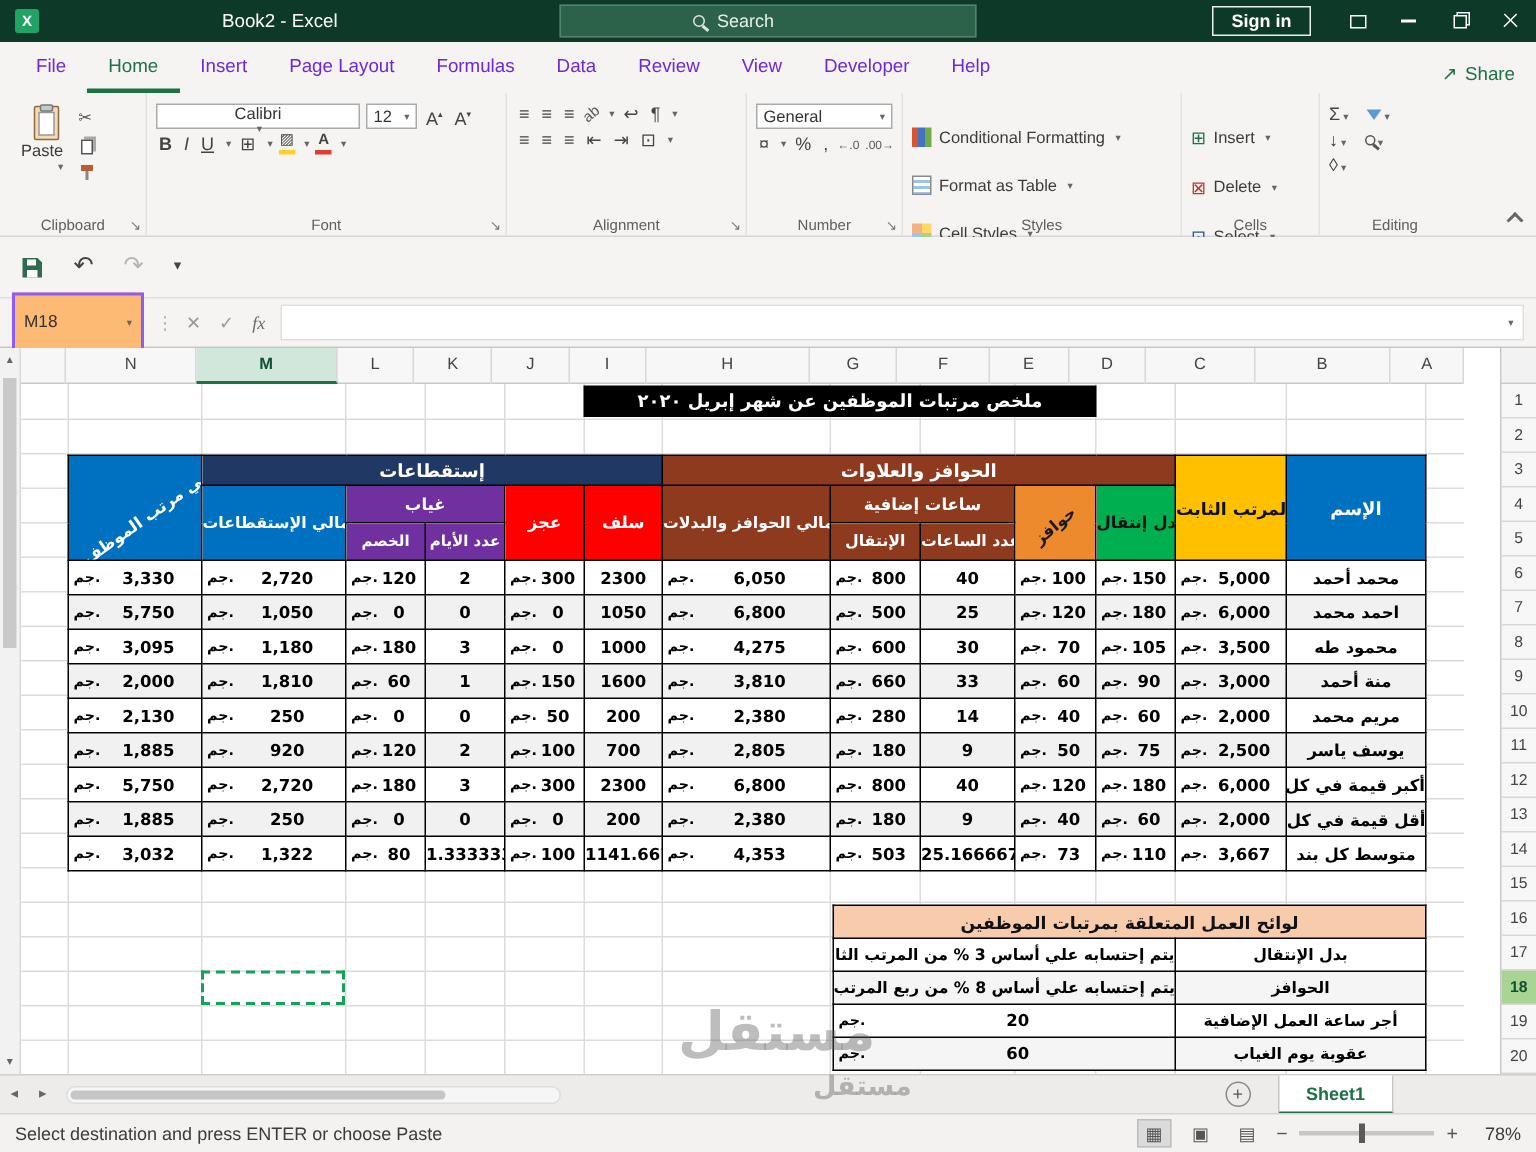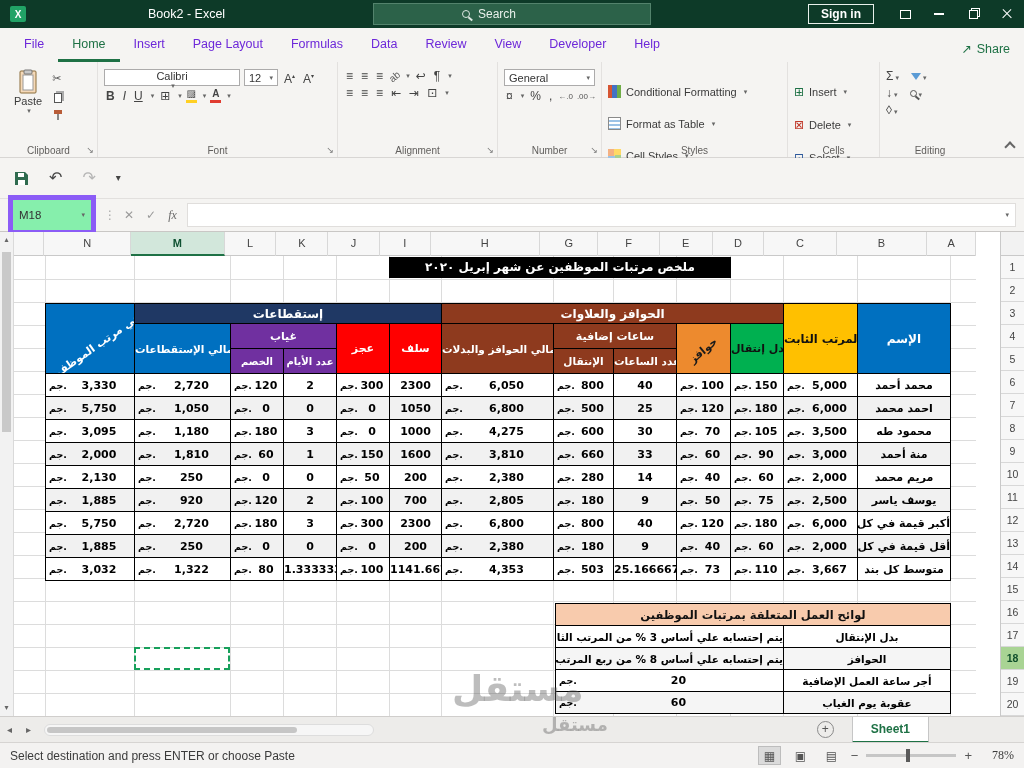--- a/index.html
+++ b/index.html
@@ -41,21 +41,21 @@
   .combo { border:1px solid #ACABAB; background:#fff; font-size:11px; height:17px; padding:0 4px; display:flex; align-items:center; justify-content:space-between; color:#333; }
   .w-font { width:136px;flex-direction:column; } .w-size { width:34px; } .w-num { width:104px; }
   .fbtn { font-size:12px; color:#444; padding:0 2px; line-height:14px; }
   .bold { font-weight:bold; } .ital { font-style:italic; } .unl { text-decoration:underline; }
   .icstack { display:inline-flex; flex-direction:column; align-items:center; line-height:1; }
   .icstack .g { font-size:10px; color:#444; }
   .icstack .bar { width:11px; height:3px; margin-top:1px; }
   .bar-y { background:#FFD024; } .bar-r { background:#E03C31; }
   .tiny { font-size:8px; color:#555; }
   .rotab { display:inline-block; transform:rotate(-40deg); font-size:10px; color:#555; }
-  .paste { display:flex; flex-direction:column; align-items:center; font-size:11px; color:#3B3B3B; padding:3px 8px 0 8px; }
+  .paste { display:flex; flex-direction:column; align-items:flex-end; font-size:11px; color:#3B3B3B; padding:3px 8px 0 8px; }
   .clip-body { display:flex; }
   .minicol { display:flex; flex-direction:column; gap:6px; margin:6px 0 0 2px; font-size:11px; color:#555; align-items:flex-start; }
   .cpy { display:inline-block; width:8px; height:10px; border:1px solid #555; background:#fff; box-shadow:2px -2px 0 0 #AAA; margin:2px 0 0 2px; }
   .sbtn { display:flex; align-items:center; gap:5px; font-size:11px; color:#3B3B3B; margin:19px 0; white-space:nowrap; }
   .icCF { width:13px; height:13px; background:linear-gradient(to right,#D65532 0 4px,#4472C4 4px 9px,#70AD47 9px 13px); }
   .icFT { width:13px; height:13px; border:1px solid #8A8A8A; background:repeating-linear-gradient(#FFF 0 2px,#9DC3E6 2px 4px); }
   .icCS { width:13px; height:13px; background:conic-gradient(#FFD966 0 25%,#A9D18E 0 50%,#9DC3E6 0 75%,#F4B183 0); }
   .cellg { color:#1E7145; font-size:12px; } .cellr { color:#C0392B; font-size:12px; } .cellb { color:#2B579A; font-size:12px; }
   .erow { display:flex; align-items:center; gap:12px; font-size:12px; color:#444; margin:3px 0; }
   .funnel { display:inline-block; width:0; height:0; border-left:5px solid transparent; border-right:5px solid transparent; border-top:7px solid #5B9BD5; }
@@ -63,21 +63,21 @@
   .magd::after { content:""; position:absolute; width:5px; height:1.5px; background:#555; right:-4px; bottom:-2px; transform:rotate(40deg); }
   .collapse-chev { position:absolute; right:10px; bottom:6px; width:8px; height:8px; border-top:2px solid #666; border-right:2px solid #666; transform:rotate(-45deg); }
 
   
   #qat { position:absolute; top:158px; left:0; right:0; height:40px; background:#F5F4F2; display:flex; align-items:center; gap:20px; padding-left:14px; }
   .qic { font-size:16px; color:#444; line-height:1; }
   .qic.dis { color:#B5B5B5; }
 
   
   #fbar { position:absolute; top:198px; left:0; right:0; height:34px; background:#F5F4F2; border-top:1px solid #E2E0DE; border-bottom:1px solid #C9C7C5; display:flex; align-items:center; }
-  .namebox { width:88px; height:40px; background:#86efac; border:5px solid #8b5cf6; margin-left:8px; display:flex; align-items:center; justify-content:space-between; padding:0 6px; font-size:11.5px; color:#333; }
+  .namebox { width:88px; height:40px; background:#fdba74; border:2px solid #8b5cf6; margin-left:8px; display:flex; align-items:center; justify-content:space-between; padding:0 6px; font-size:11.5px; color:#333; }
   .fdots { color:#AAA; font-size:12px; padding:0 8px; }
   .fbtns { display:flex; align-items:center; gap:12px; padding-right:10px; color:#9A9A9A; font-size:12px; }
   .fx { font-style:italic; font-family:"Liberation Serif","DejaVu Serif",serif; color:#6A6A6A; }
   .finput { flex:1; height:24px; background:#fff; border:1px solid #E0DEDC; margin-right:8px; display:flex; align-items:center; justify-content:flex-end; padding-right:6px; color:#888; font-size:8px; }
 
   
   #sheet { position:absolute; top:232px; left:0; width:1024px; height:484px; background:#fff; }
   #vscroll { position:absolute; left:0; top:0; width:14px; height:484px; background:#F2F2F2; border-right:1px solid #DADADA; }
   .vsa { position:absolute; left:0; width:13px; height:16px; text-align:center; font-size:8px; color:#666; line-height:16px; }
   .vsa.up { top:0; } .vsa.dn { bottom:0; }
@@ -143,21 +143,21 @@
   .addsheet { margin-left:auto; margin-right:18px; width:17px; height:17px; border:1px solid #8A8A8A; border-radius:50%; color:#555; font-size:12px; line-height:15px; text-align:center; }
   .sheettab { height:26px; line-height:24px; background:#fff; color:#1E7145; font-weight:bold; font-size:12px; padding:0 18px; border-left:1px solid #C6C6C6; border-right:1px solid #C6C6C6; border-bottom:2px solid #1E7145; margin-right:95px; }
 
   
   #statusbar { position:absolute; top:742px; left:0; right:0; height:26px; background:#F3F2F1; border-top:1px solid #D6D4D2; display:flex; align-items:center; padding:0 10px; font-size:12px; color:#3B3B3B; }
   .sb-right { margin-left:auto; display:flex; align-items:center; gap:8px; }
   .vic { width:23px; height:19px; display:flex; align-items:center; justify-content:center; font-size:12px; color:#555; }
   .vic.sel { background:#DBDBDB; border:1px solid #BDBDBD; }
   .ztrack { position:relative; width:90px; height:3px; background:#C6C6C6; }
   .zthumb { position:absolute; left:40px; top:-5px; width:4px; height:13px; background:#5A5A5A; }
-  .zval { width:34px; text-align:right;font-family:Liberation Serif, serif; }
+  .zval { width:34px; text-align:right; }
   .zsym { color:#555; font-size:13px; }
 </style>
 </head>
 <body>
 
 <div id="app">
 
   <div id="titlebar">
     <div class="tb-left">
       <span class="appicon">X</span>

